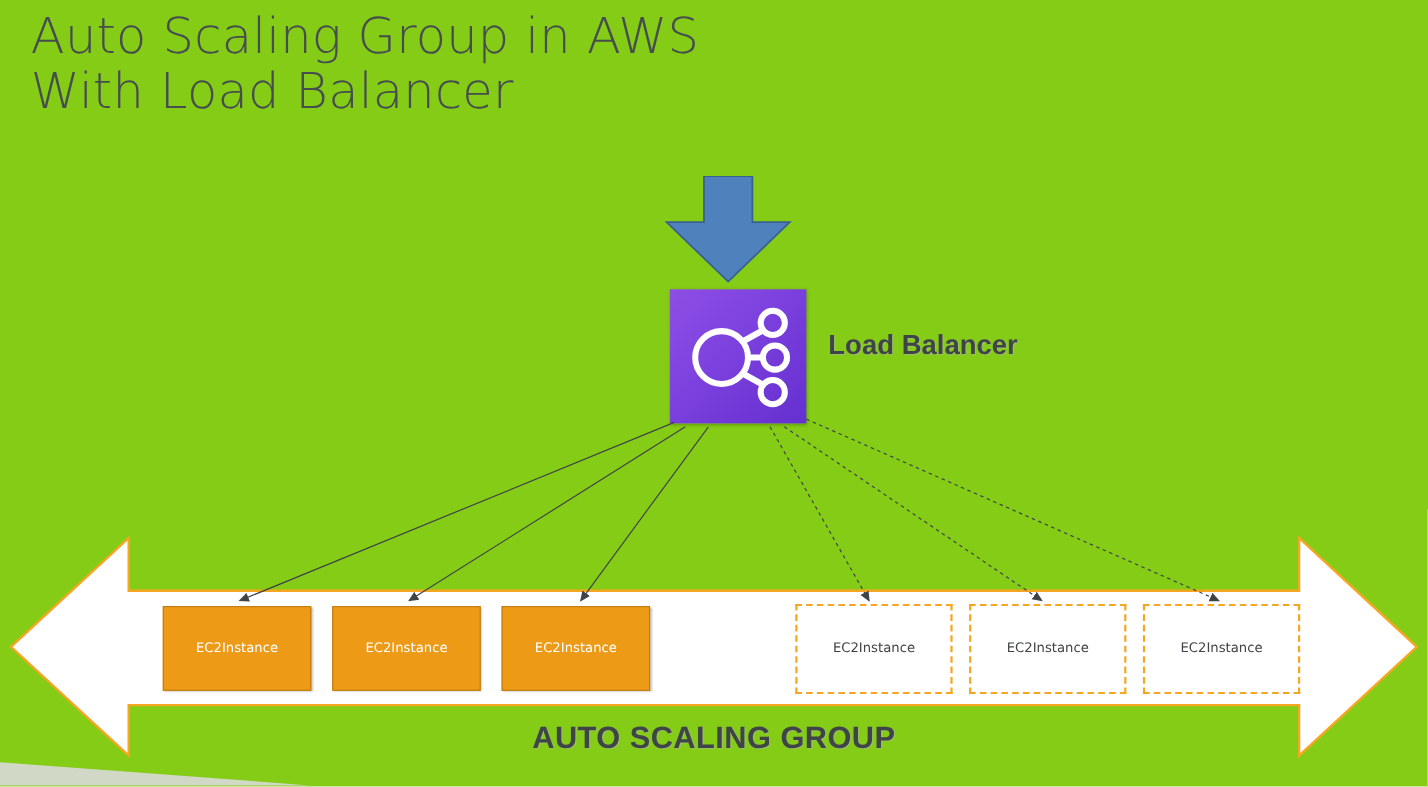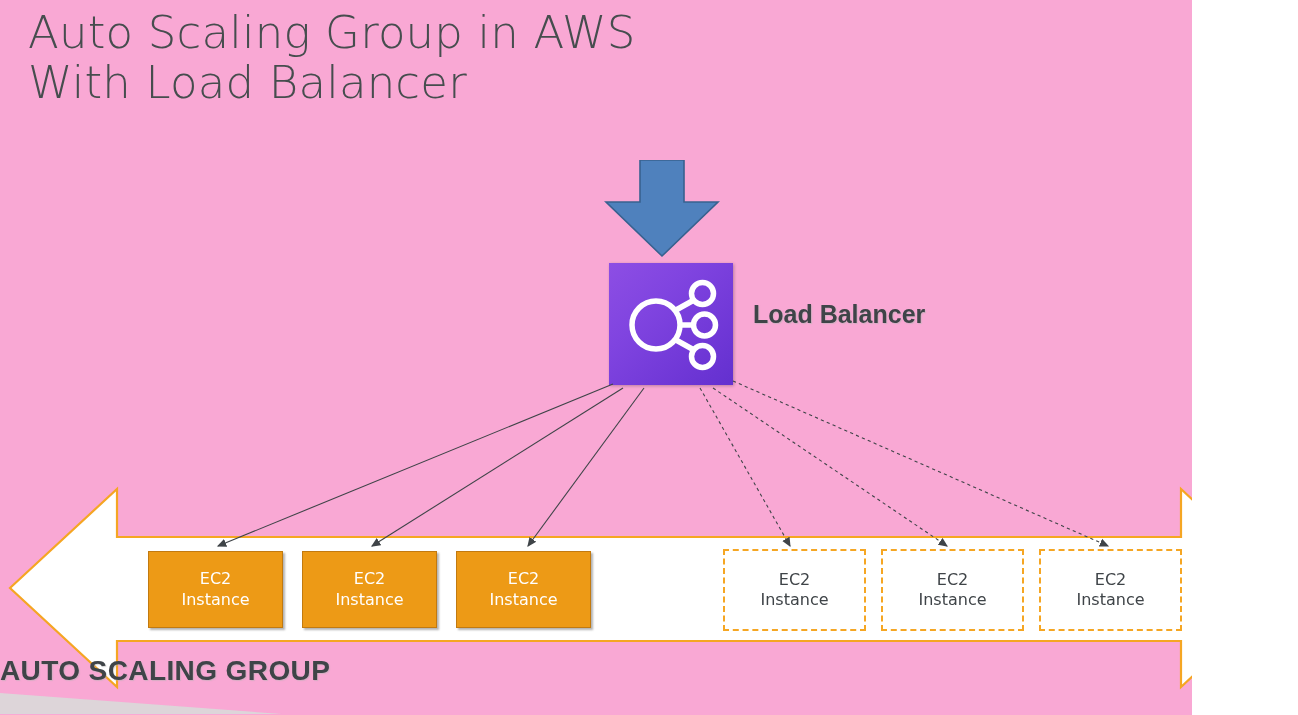--- a/index.html
+++ b/index.html
@@ -6,23 +6,23 @@
   html, body {
     margin: 0;
     padding: 0;
     background: #ffffff;
   }
   body {
     font-family: "Liberation Sans", sans-serif;
   }
   #slide {
     position: relative;
-    width: 1192px;
+    width: 1298px;
     height: 715px;
-    background: #f9a8d4;
+    background: #84cc16;
     overflow: hidden;
   }
 
   
   #title-block {
     position: absolute;
     left: 28px;
     top: 8px;
     width: 900px;
     line-height: 1.12;
@@ -98,25 +98,24 @@
     top: 480px;
     width: 1298px;
     height: 220px;
   }
 
   
   .ec2-box {
     position: absolute;
     box-sizing: border-box;
     display: flex;
-    flex-direction: column;
     align-items: center;
     justify-content: center;
     font-family: "DejaVu Sans", sans-serif;
-    font-size: 16px;
+    font-size: 12px;
     line-height: 1.28;
     text-align: center;
     width: 135px;
     height: 77px;
   }
   .ec2-box.solid {
     background: #ed9a16;
     border: 1px solid #c27a10;
     color: #ffffff;
     box-shadow: 1.5px 1.5px 2px rgba(0,0,0,0.30);
@@ -127,20 +126,21 @@
     color: #3f4448;
   }
   .ec2-box .ln { display: block; }
 
   
   #asg-caption {
     position: absolute;
     left: 0;
     top: 655px;
     width: 1298px;
+    text-align: center;
     font-family: "Liberation Sans", sans-serif;
     font-weight: bold;
     font-size: 28px;
     letter-spacing: 0.4px;
     color: #3f4448;
     text-shadow: 1px 1px 1px rgba(180,180,180,0.5);
   }
 
   
   #corner-wedge {

